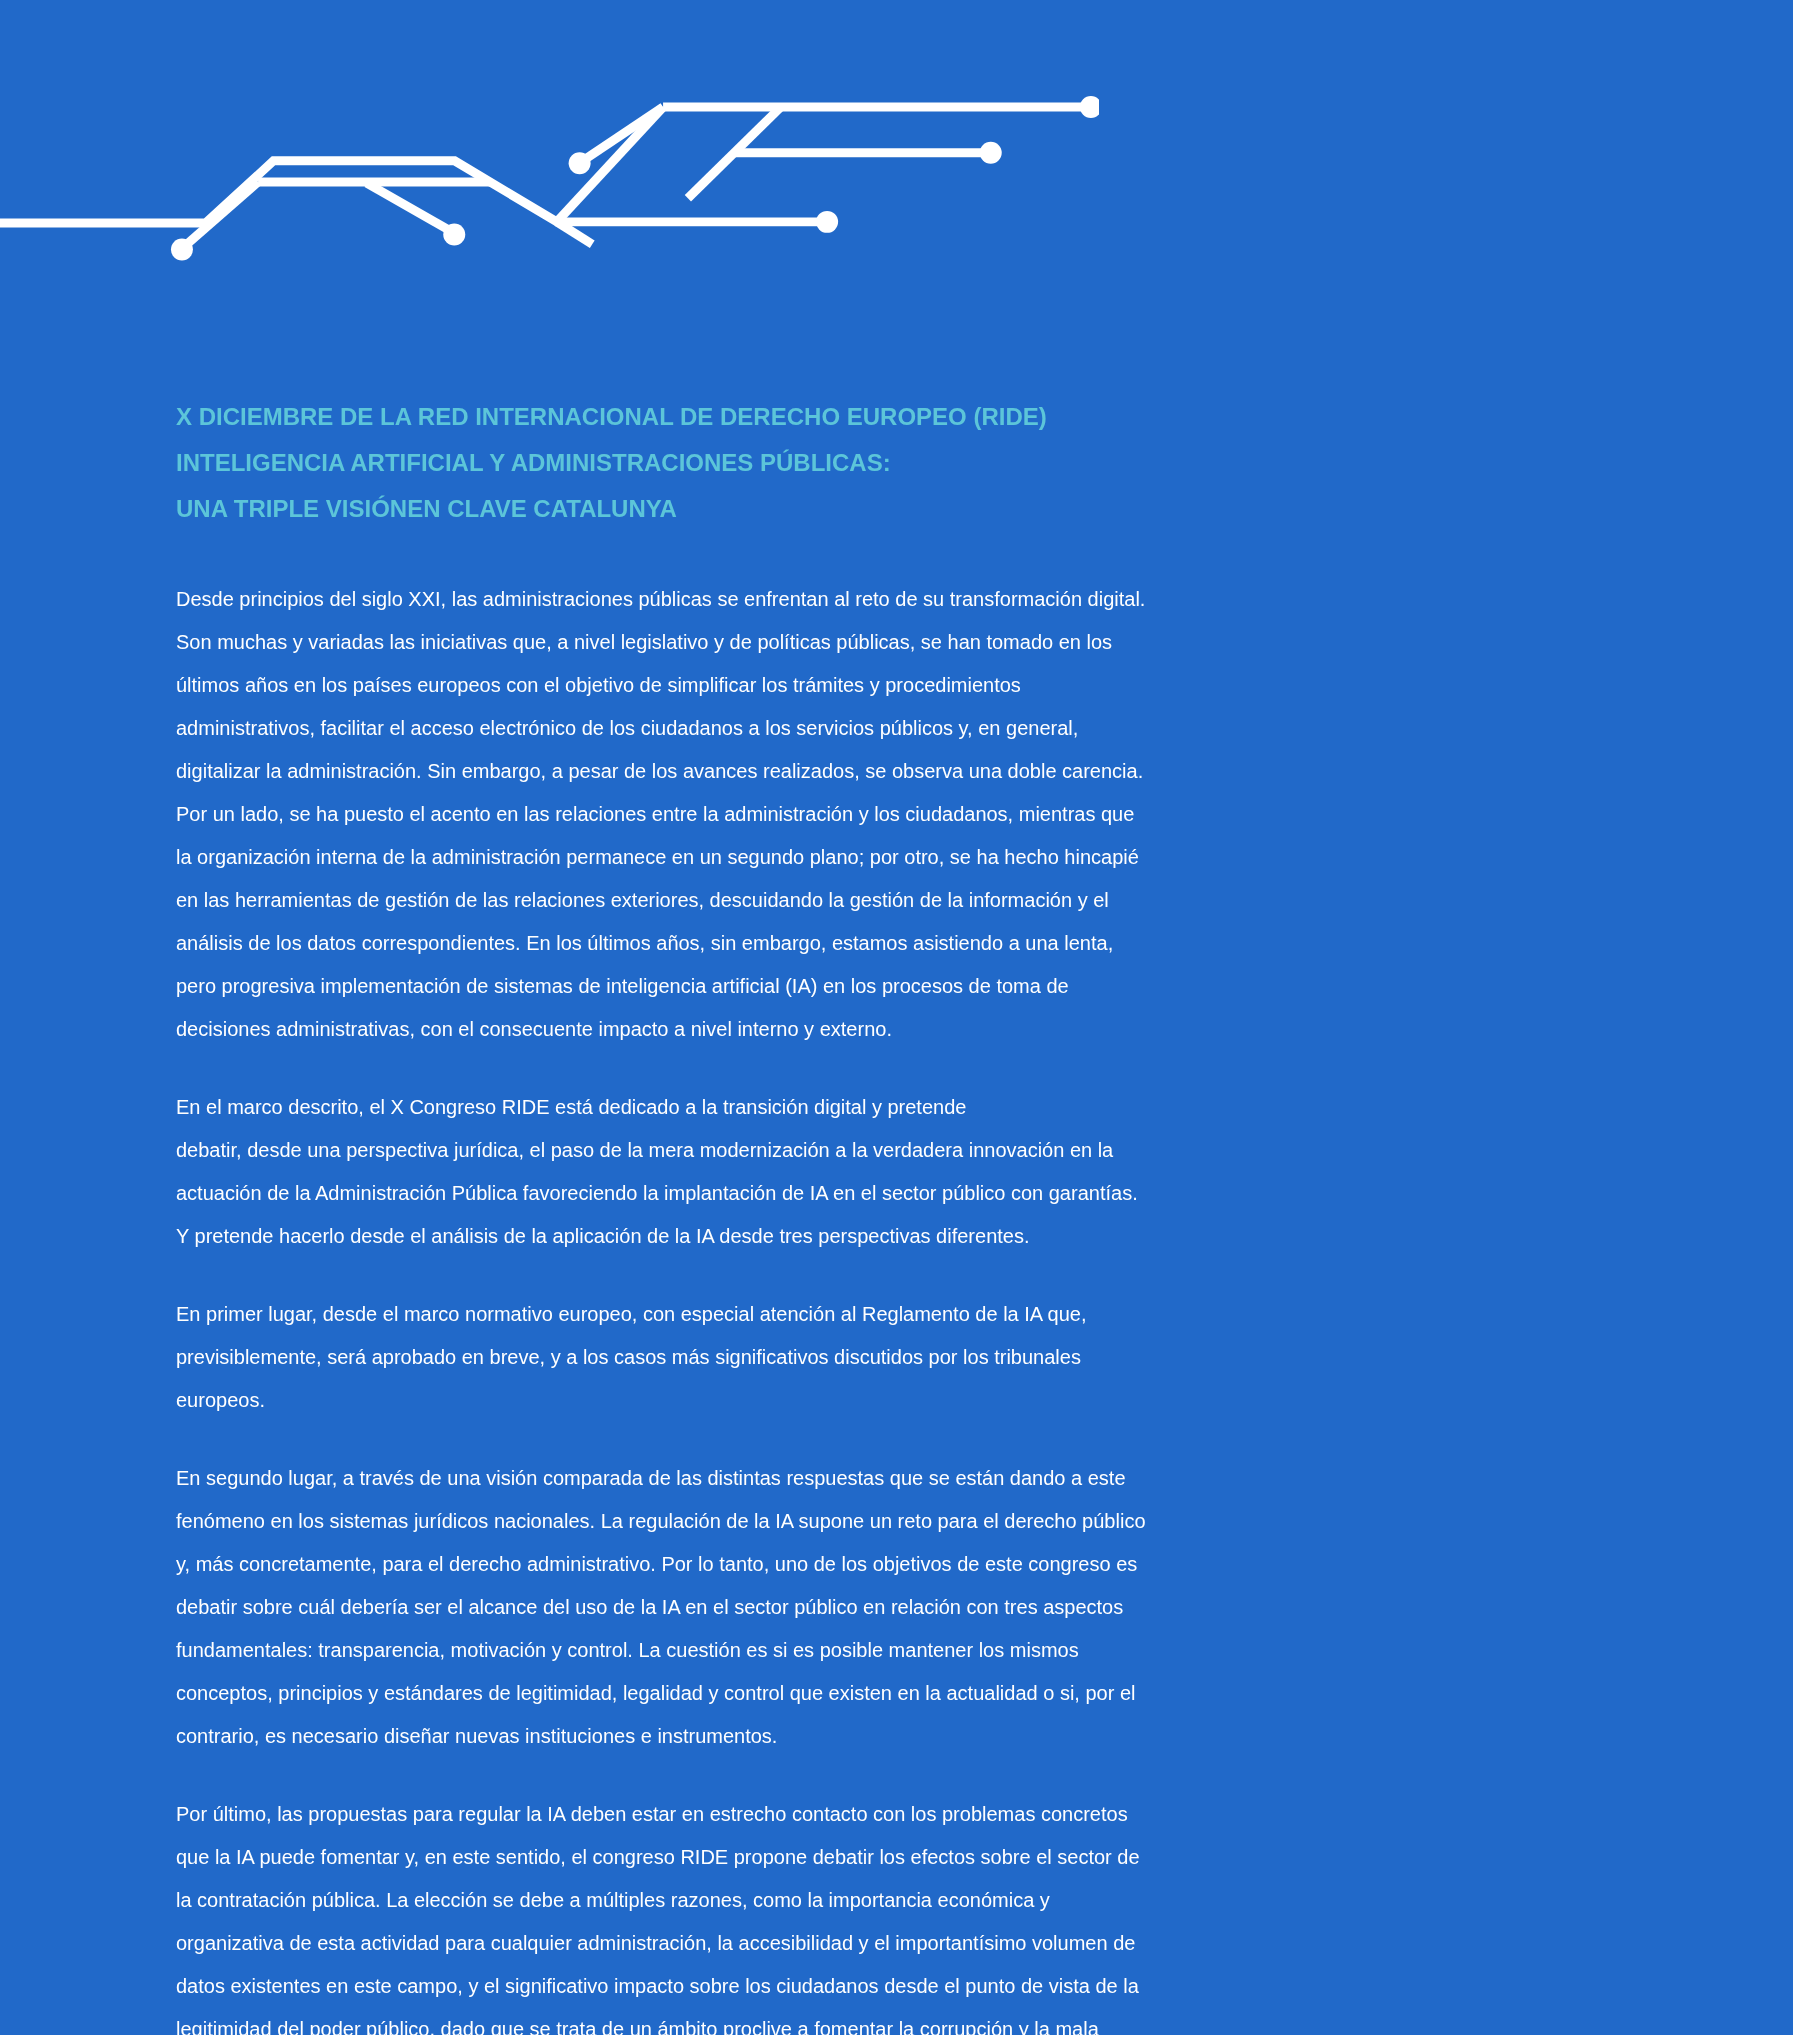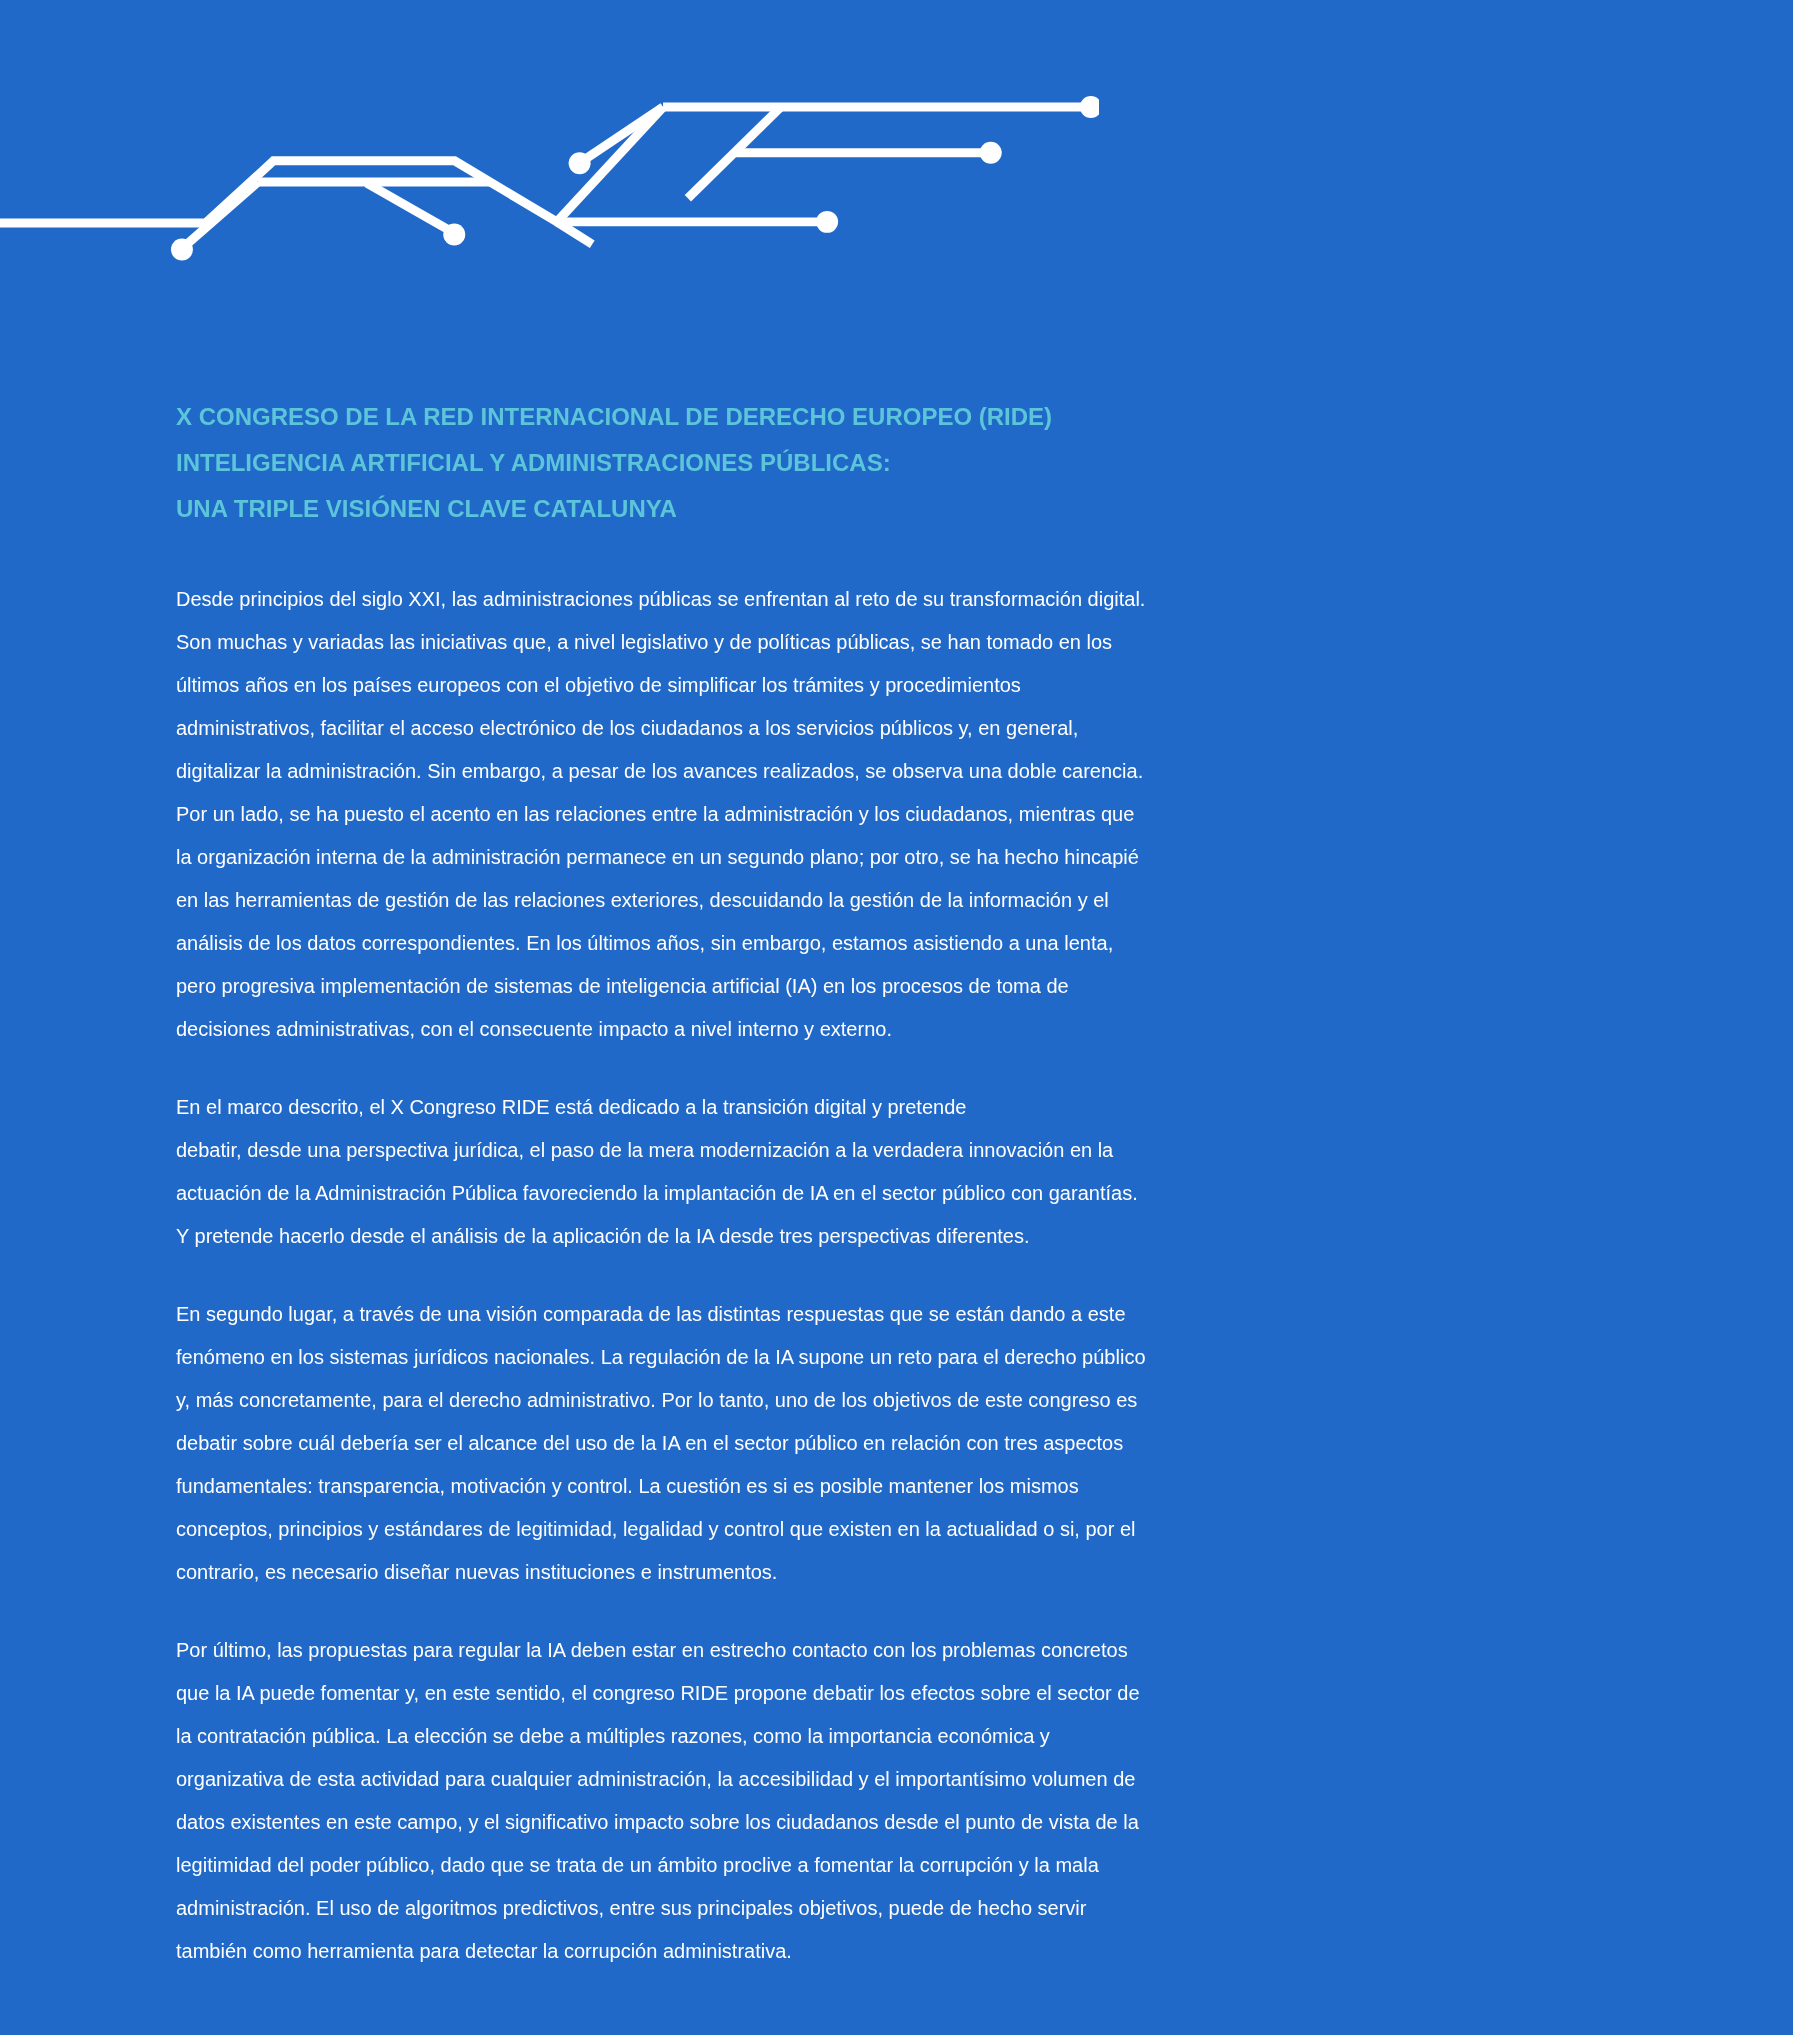--- a/index.html
+++ b/index.html
@@ -66,26 +66,27 @@
     <circle cx="2032" cy="545" r="27"></circle>
     <circle cx="2680" cy="263" r="27"></circle>
     <circle cx="1424" cy="401" r="27"></circle>
     <circle cx="2434" cy="375" r="27"></circle>
   </g>
 </svg>
 
 <div class="content">
 
   <div class="title-block">
-    <div class="title-line">X CONGRESO DE LA RED INTERNACIONAL DE DERECHO EUROPEO (RIDE)</div>
+    <div class="title-line">X DICIEMBRE DE LA RED INTERNACIONAL DE DERECHO EUROPEO (RIDE)</div>
     <div class="title-line">INTELIGENCIA ARTIFICIAL Y ADMINISTRACIONES PÚBLICAS:</div>
     <div class="title-line">UNA TRIPLE VISIÓNEN CLAVE CATALUNYA</div>
   </div>
 
   <div class="bodytext">
       <p>Desde principios del siglo XXI, las administraciones públicas se enfrentan al reto de su transformación digital.<br>Son muchas y variadas las iniciativas que, a nivel legislativo y de políticas públicas, se han tomado en los<br>últimos años en los países europeos con el objetivo de simplificar los trámites y procedimientos<br>administrativos, facilitar el acceso electrónico de los ciudadanos a los servicios públicos y, en general,<br>digitalizar la administración. Sin embargo, a pesar de los avances realizados, se observa una doble carencia.<br>Por un lado, se ha puesto el acento en las relaciones entre la administración y los ciudadanos, mientras que<br>la organización interna de la administración permanece en un segundo plano; por otro, se ha hecho hincapié<br>en las herramientas de gestión de las relaciones exteriores, descuidando la gestión de la información y el<br>análisis de los datos correspondientes. En los últimos años, sin embargo, estamos asistiendo a una lenta,<br>pero progresiva implementación de sistemas de inteligencia artificial (IA) en los procesos de toma de<br>decisiones administrativas, con el consecuente impacto a nivel interno y externo.</p>
       <p>En el marco descrito, el X Congreso RIDE está dedicado a la transición digital y pretende<br>debatir, desde una perspectiva jurídica, el paso de la mera modernización a la verdadera innovación en la<br>actuación de la Administración Pública favoreciendo la implantación de IA en el sector público con garantías.<br>Y pretende hacerlo desde el análisis de la aplicación de la IA desde tres perspectivas diferentes.</p>
+      <p>En primer lugar, desde el marco normativo europeo, con especial atención al Reglamento de la IA que,<br>previsiblemente, será aprobado en breve, y a los casos más significativos discutidos por los tribunales<br>europeos.</p>
       <p>En segundo lugar, a través de una visión comparada de las distintas respuestas que se están dando a este<br>fenómeno en los sistemas jurídicos nacionales. La regulación de la IA supone un reto para el derecho público<br>y, más concretamente, para el derecho administrativo. Por lo tanto, uno de los objetivos de este congreso es<br>debatir sobre cuál debería ser el alcance del uso de la IA en el sector público en relación con tres aspectos<br>fundamentales: transparencia, motivación y control. La cuestión es si es posible mantener los mismos<br>conceptos, principios y estándares de legitimidad, legalidad y control que existen en la actualidad o si, por el<br>contrario, es necesario diseñar nuevas instituciones e instrumentos.</p>
       <p>Por último, las propuestas para regular la IA deben estar en estrecho contacto con los problemas concretos<br>que la IA puede fomentar y, en este sentido, el congreso RIDE propone debatir los efectos sobre el sector de<br>la contratación pública. La elección se debe a múltiples razones, como la importancia económica y<br>organizativa de esta actividad para cualquier administración, la accesibilidad y el importantísimo volumen de<br>datos existentes en este campo, y el significativo impacto sobre los ciudadanos desde el punto de vista de la<br>legitimidad del poder público, dado que se trata de un ámbito proclive a fomentar la corrupción y la mala<br>administración. El uso de algoritmos predictivos, entre sus principales objetivos, puede de hecho servir<br>también como herramienta para detectar la corrupción administrativa.</p>
     </div>
 
 </div>
 
 
 </body></html>

